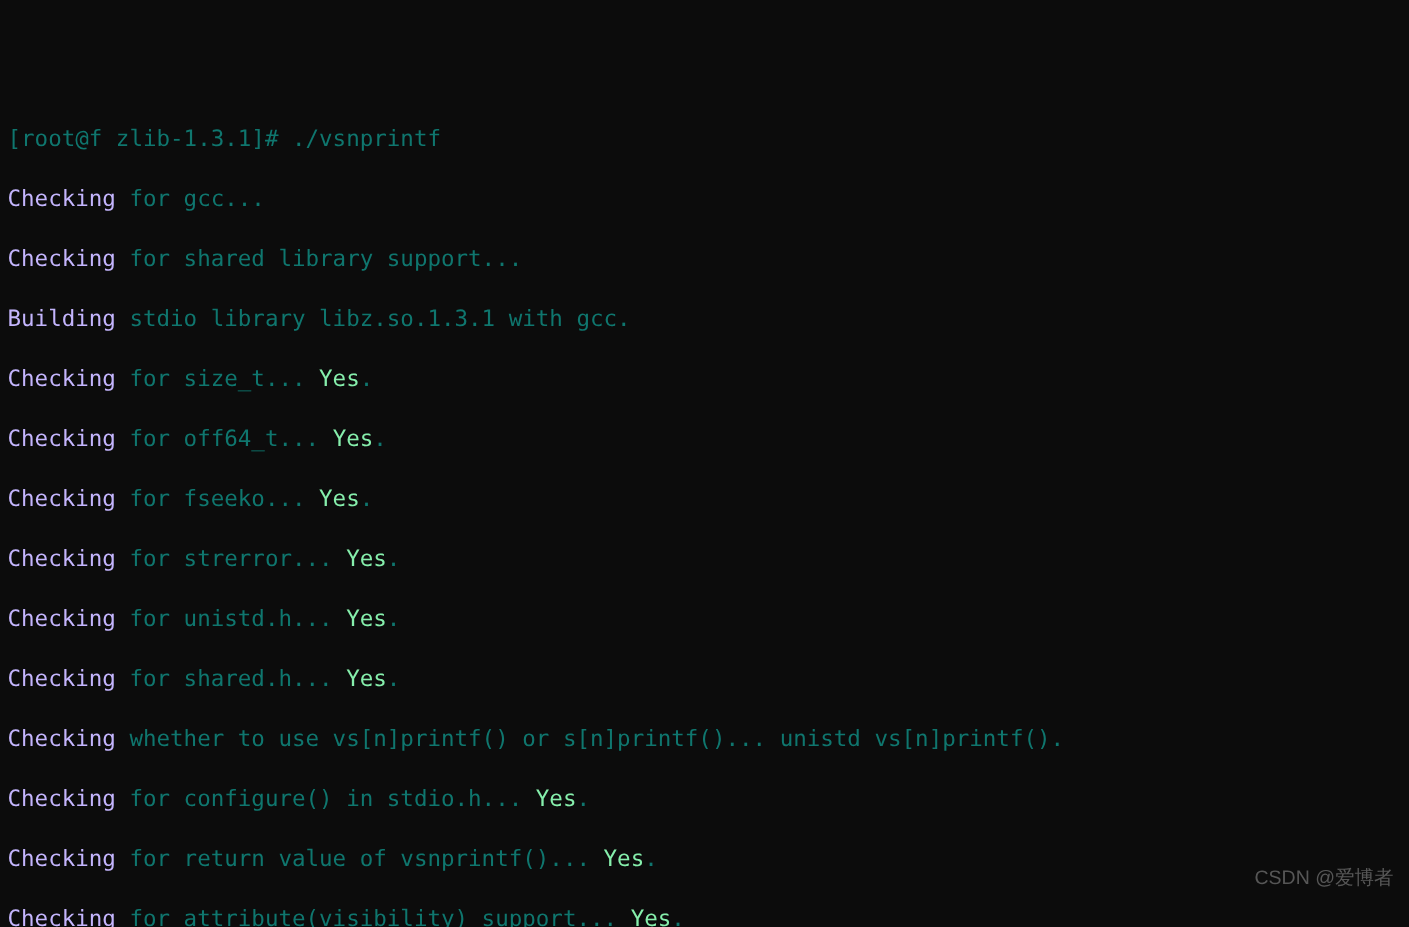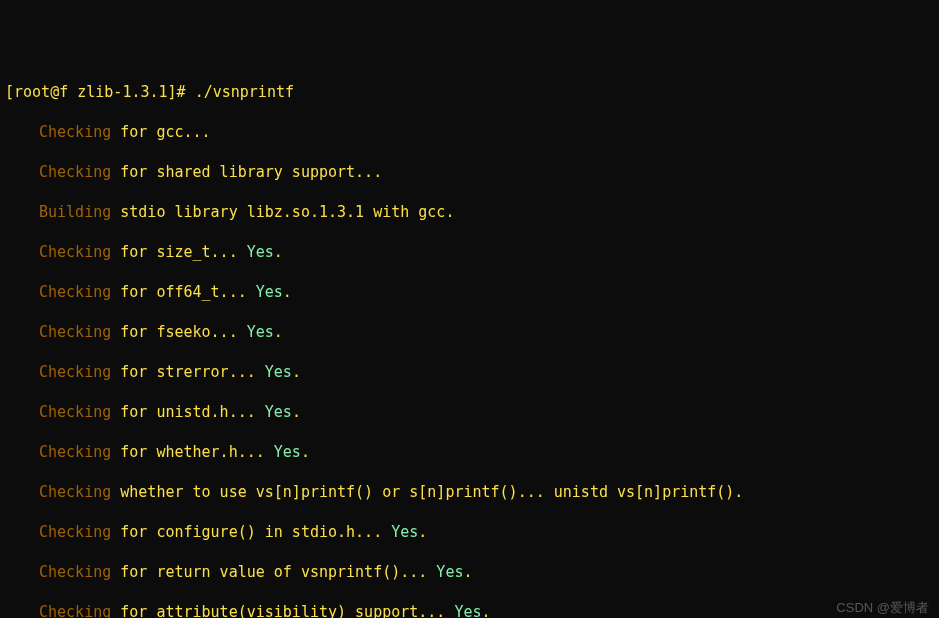--- a/index.html
+++ b/index.html
@@ -17,32 +17,31 @@
       width: 939px;
       height: 618px;
       overflow: hidden;
       position: relative;
       white-space: pre;
     }
     .line {
       white-space: pre;
     }
     .cyan {
-      color: #a16207;
-      margin-left: 34px;
+      color: #c4b5fd;
     }
     .white {
-      color: #fde047;
+      color: #0f766e;
     }
     .yellow {
       color: #86efac;
     }
     .watermark {
       position: absolute;
-      bottom: 0;
+      bottom: 23px;
       right: 10px;
       color: #888;
       font-size: 13px;
       font-family: sans-serif;
       opacity: 0.6;
     }
   </style>
 </head>
 <body>
 
@@ -50,21 +49,21 @@
 
 <div class="line"><span class="white">[root@f zlib-1.3.1]# </span><span class="white">./vsnprintf</span></div>
 <div class="line"><span class="cyan">Checking</span><span class="white"> for gcc...</span></div>
 <div class="line"><span class="cyan">Checking</span><span class="white"> for shared library support...</span></div>
 <div class="line"><span class="cyan">Building</span><span class="white"> stdio library libz.so.1.3.1 with gcc.</span></div>
 <div class="line"><span class="cyan">Checking</span><span class="white"> for size_t... </span><span class="yellow">Yes</span><span class="white">.</span></div>
 <div class="line"><span class="cyan">Checking</span><span class="white"> for off64_t... </span><span class="yellow">Yes</span><span class="white">.</span></div>
 <div class="line"><span class="cyan">Checking</span><span class="white"> for fseeko... </span><span class="yellow">Yes</span><span class="white">.</span></div>
 <div class="line"><span class="cyan">Checking</span><span class="white"> for strerror... </span><span class="yellow">Yes</span><span class="white">.</span></div>
 <div class="line"><span class="cyan">Checking</span><span class="white"> for unistd.h... </span><span class="yellow">Yes</span><span class="white">.</span></div>
-<div class="line"><span class="cyan">Checking</span><span class="white"> for whether.h... </span><span class="yellow">Yes</span><span class="white">.</span></div>
+<div class="line"><span class="cyan">Checking</span><span class="white"> for shared.h... </span><span class="yellow">Yes</span><span class="white">.</span></div>
 <div class="line"><span class="cyan">Checking</span><span class="white"> whether to use vs[n]printf() or s[n]printf()... unistd vs[n]printf().</span></div>
 <div class="line"><span class="cyan">Checking</span><span class="white"> for configure() in stdio.h... </span><span class="yellow">Yes</span><span class="white">.</span></div>
 <div class="line"><span class="cyan">Checking</span><span class="white"> for return value of vsnprintf()... </span><span class="yellow">Yes</span><span class="white">.</span></div>
 <div class="line"><span class="cyan">Checking</span><span class="white"> for attribute(visibility) support... </span><span class="yellow">Yes</span><span class="white">.</span></div>
 
 
 
 
 
 

